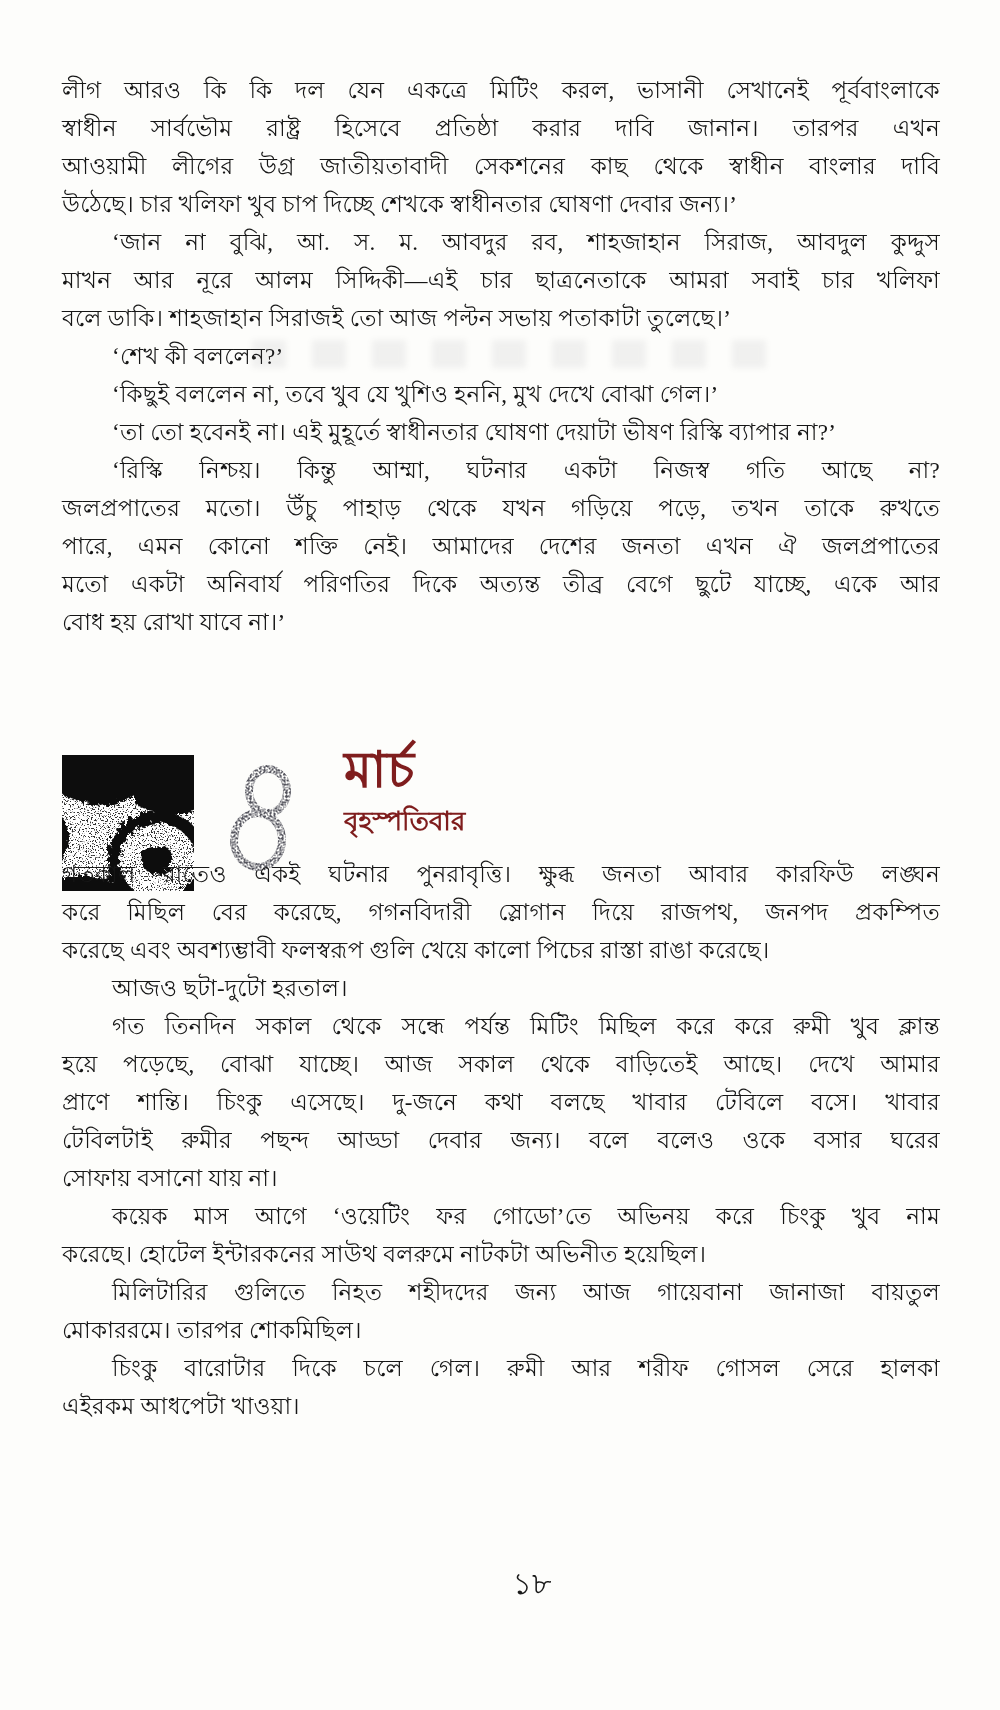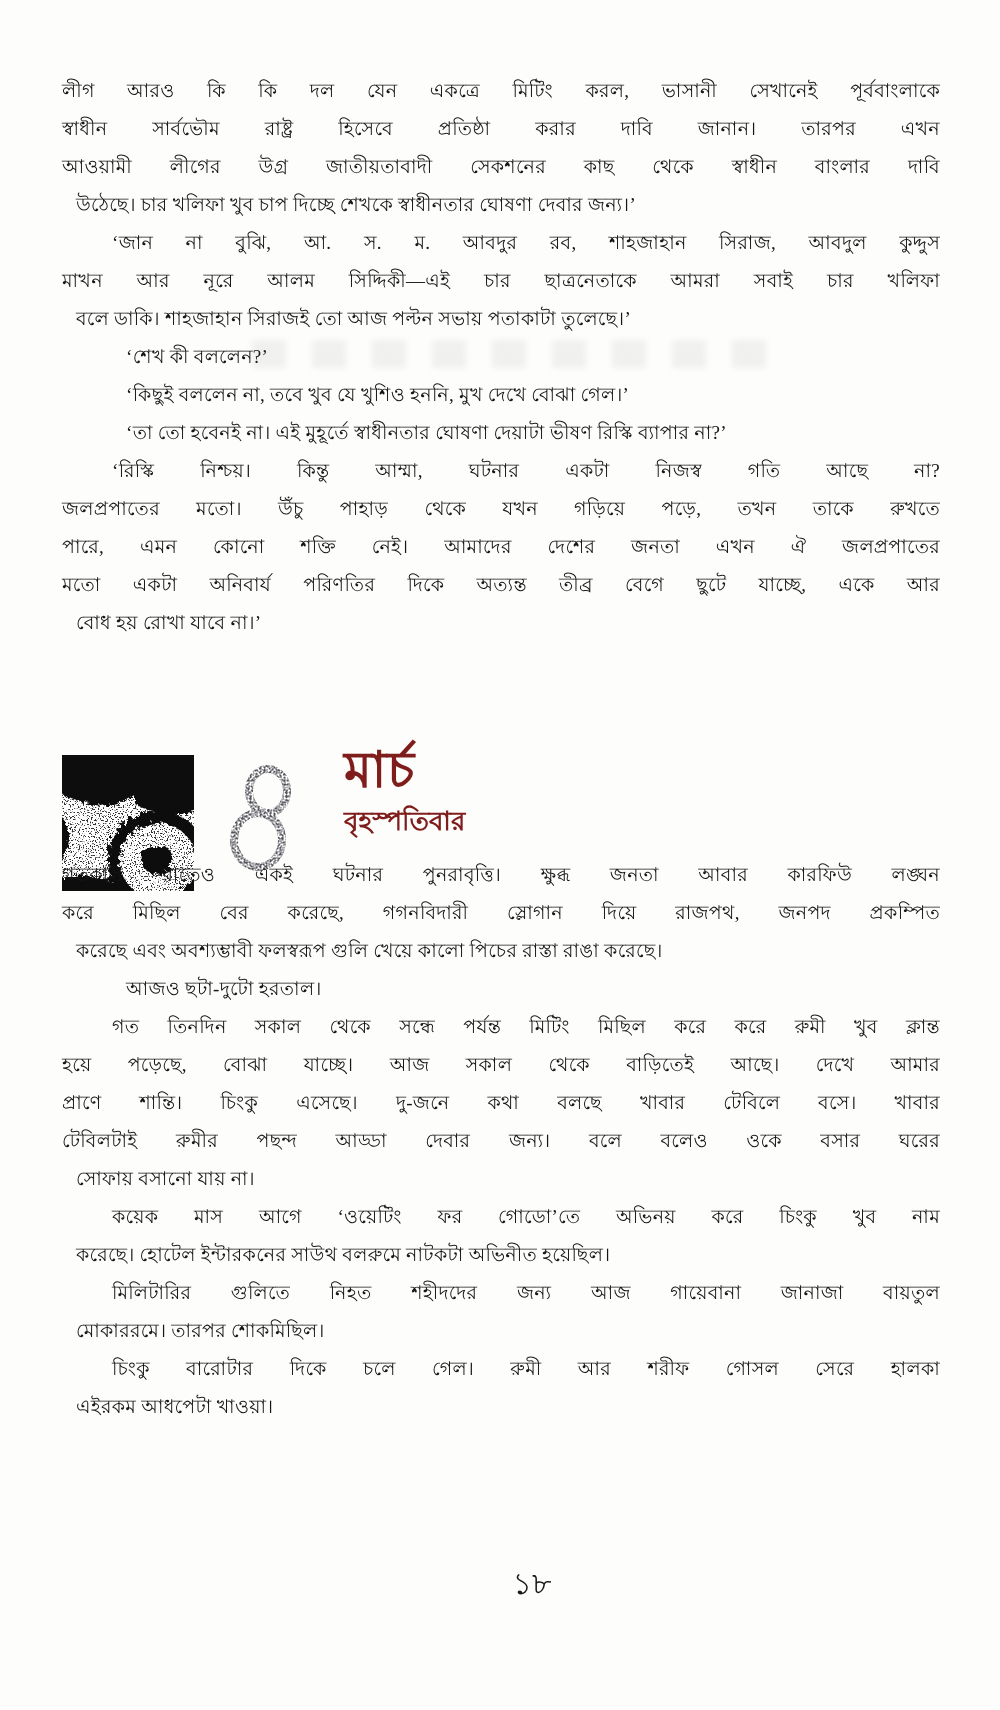--- a/index.html
+++ b/index.html
@@ -7,25 +7,25 @@
     position:relative; width:1000px; height:1710px;
     background:#fdfdfb; overflow:hidden;
     font-family:"Liberation Serif", serif;
     color:#161616;
   }
   
   .text-block { position:absolute; left:62px; width:878px; }
   .section1 { top:72px; }
   .section2 { top:856px; }
   .line {
-    font-size:19px; line-height:38px;
+    font-size:23px; line-height:38px;
     text-align:justify; text-align-last:justify;
     white-space:normal; letter-spacing:0.3px;
   }
-  .line.last { text-align-last:left;margin-left:14px; }
+  .line.last { text-align-last:left; }
   .line.indent { padding-left:50px; }
 
   
   .chapter-image { position:absolute; left:62px; top:755px; width:132px; height:136px; }
   .chapter-image svg { display:block; width:100%; height:100%; }
   .chapter-num { position:absolute; left:220px; top:764px; width:86px; height:112px; }
   .chapter-num svg { display:block; width:100%; height:100%; }
   .chapter-date { position:absolute; left:344px; top:742px; color:#7f1d1d; }
   .month   { font-size:50px; line-height:56px; font-weight:bold; letter-spacing:1px; }
   .weekday { font-size:26px; line-height:47px; font-weight:bold; }

